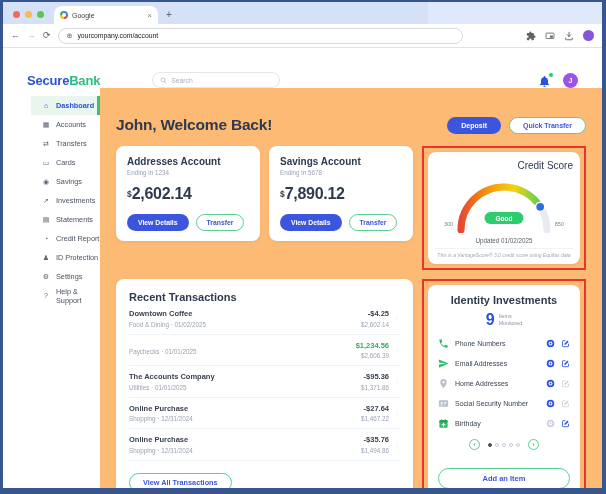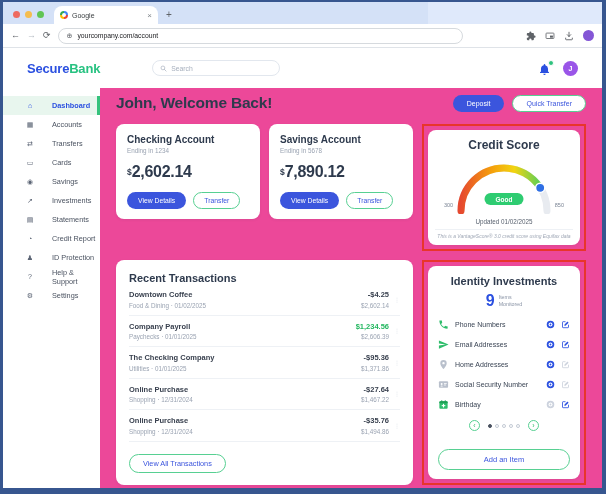--- a/index.html
+++ b/index.html
@@ -33,71 +33,71 @@
   .nav-glyph.fwd::before { content:"→"; } .nav-glyph.fwd{ color:#b6bcc4; }
   .nav-glyph.reload::before { content:"⟳"; }
   .urlbar { flex:1; max-width:405px; height:16px; border:1px solid #d6dade; border-radius:9px; display:flex; align-items:center; gap:5px; padding:0 8px; background:#fff; }
   .globe { font-size:7px; color:#5f6368; } .globe::before{ content:"⊕"; }
   .url-text { font-size:6.8px; color:#202124; }
   .tool-right { margin-left:auto; display:flex; align-items:center; gap:9px; }
   .tico { width:10px; height:10px; color:#5f6368; }
   .chrome-avatar { width:11px; height:11px; border-radius:50%; background:#8456d6; }
 
   
-  .appheader { height:40px; background:#fff; display:flex; align-items:center; padding:0 24px; }
+  .appheader { height:40px; background:#fff; display:flex; align-items:flex-end; padding:0 24px; }
   .logo { font-size:13px; font-weight:bold; letter-spacing:-0.2px; }
   .logo .b1 { color:#2b50e0; } .logo .b2 { color:#27c281; }
   .searchwrap { margin-left:52px; width:128px; height:16px; border:1px solid #e2e7ee; border-radius:10px; display:flex; align-items:center; gap:4px; padding:0 7px; background:#fff; }
   .searchwrap svg { width:7px; height:7px; color:#a7b0be; flex:0 0 auto; }
   .searchwrap input { border:none; outline:none; width:100%; font-size:6.8px; color:#3a4454; font-family:inherit; background:transparent; }
   .searchwrap input::placeholder { color:#a7b0be; }
   .hdr-right { margin-left:auto; display:flex; align-items:center; gap:12px; }
   .bellwrap { position:relative; width:13px; height:13px; }
   .bellwrap svg { width:13px; height:13px; color:#2b50e0; }
   .badge { position:absolute; top:-2px; right:-3px; width:6px; height:6px; border-radius:50%; background:#2ec27e; border:1px solid #fff; }
   .user-avatar { width:15px; height:15px; border-radius:50%; background:#9a55e8; color:#fff; font-size:7px; font-weight:bold; display:flex; align-items:center; justify-content:center; }
 
   
   .bodywrap { display:flex; height:400px; }
   .sidebar { width:97px; background:#fff; padding-top:8px; flex:0 0 auto; }
-  .snav { display:flex; align-items:center; gap:18px; height:19px; padding-left:23px; font-size:7.3px; color:#4a5260; cursor:pointer; }
+  .snav { display:flex; align-items:center; gap:6px; height:19px; padding-left:11px; font-size:7.3px; color:#4a5260; cursor:pointer;margin-left:28px; }
   .snav .gi { width:8px; text-align:center; font-size:7px; color:#5c6575; flex:0 0 auto; }
   .snav.active { background:#e8f6ee; color:#2b50e0; font-weight:bold; border-right:3px solid #35c27c; }
   .snav.active .gi { color:#2b50e0; }
   .gi-home::before{content:"⌂";} .gi-accounts::before{content:"▦";} .gi-transfers::before{content:"⇄";}
   .gi-cards::before{content:"▭";} .gi-savings::before{content:"◉";} .gi-invest::before{content:"↗";}
   .gi-statements::before{content:"▤";} .gi-credit::before{content:"◔";} .gi-id::before{content:"♟";}
   .gi-settings::before{content:"⚙";} .gi-help::before{content:"?";}
 
-  .main { flex:1; background:#ec4899; padding:6px 16px 0 16px; overflow:hidden; }
+  .main { flex:1; background:#fdba74; padding:28px 16px 0 16px; overflow:hidden; }
   .welcome-row { display:flex; align-items:center; margin-bottom:12px; }
   .welcome { font-size:15.5px; font-weight:bold; color:#2e3a4d; letter-spacing:-0.2px; }
   .topbtns { margin-left:auto; display:flex; gap:8px; }
-  .btn { border-radius:999px; font-size:7px; font-weight:normal; padding:4px 13px; cursor:pointer; border:1px solid transparent; font-family:inherit; }
+  .btn { border-radius:999px; font-size:7px; font-weight:bold; padding:4px 13px; cursor:pointer; border:1px solid transparent; font-family:inherit; }
   .btn.blue { background:#3b55dd; color:#fff; }
   .btn.ghost-green { background:#fff; color:#3b55dd; border-color:#57d092; }
 
   .grid { display:grid; grid-template-columns:1fr 1fr 164px; gap:9px; align-items:stretch; }
   .card { background:#fff; border-radius:8px; box-shadow:0 1px 3px rgba(40,60,90,.08); }
 
   .acct-card { padding:10px 11px; min-height:92px; align-self:start; }
   .acct-title { font-size:10px; font-weight:bold; color:#2e3a4d; }
   .acct-sub { font-size:6.3px; color:#9aa3b2; margin-top:2px; }
   .balance { margin-top:9px; color:#2e3a4d; font-weight:bold; }
   .balance .cur { font-size:8.5px; vertical-align:2px; }
   .balance .amt { font-size:16px; letter-spacing:-0.3px; }
   .acct-btns { display:flex; gap:7px; margin-top:11px; }
   .btn.sm { font-size:6.8px; padding:4px 10px; }
 
   .anno { border:2px solid #e8352b; padding:4px; align-self:stretch; }
   .anno .card { height:100%; }
 
   
   .credit-card { padding:8px 7px 6px 7px; text-align:center; }
-  .credit-title { font-size:12px; font-weight:bold; color:#2e3a4d; }
+  .credit-title { font-size:10px; font-weight:normal; color:#2e3a4d;text-align:right; }
   .gauge { position:relative; width:122px; height:58px; margin:4px auto 0 auto; }
   .gauge svg { position:absolute; inset:0; width:122px; height:58px; }
   .gauge .score { position:absolute; left:0; right:0; top:17px; font-size:15px; font-weight:bold; color:#2b50e0; }
   .gauge .pill { position:absolute; left:50%; transform:translateX(-50%); top:37px; background:#2ecc71; color:#fff; font-size:6.5px; font-weight:bold; padding:2.5px 11px; border-radius:999px; }
   .gauge .rmin { position:absolute; left:1px; bottom:6px; font-size:5.5px; color:#7a8494; }
   .gauge .rmax { position:absolute; right:1px; bottom:6px; font-size:5.5px; color:#7a8494; }
   .updated { font-size:6.3px; color:#5a6370; margin-top:4px; }
   .disclaimer { font-size:5px; font-style:italic; color:#a0a8b6; border-top:1px solid #eef1f5; margin-top:4px; padding-top:3px; }
 
   
@@ -286,42 +286,42 @@
         </div>
       <div class="snav">
           <span class="gi gi-credit"></span>
           <span>Credit Report</span>
         </div>
       <div class="snav">
           <span class="gi gi-id"></span>
           <span>ID Protection</span>
         </div>
       <div class="snav">
+          <span class="gi gi-settings"></span>
+          <span>Settings</span>
+        </div>
+      <div class="snav">
           <span class="gi gi-help"></span>
           <span>Help &amp; Support</span>
-        </div>
-      <div class="snav">
-          <span class="gi gi-settings"></span>
-          <span>Settings</span>
         </div>
     </div>
 
     <div class="main">
       <div class="welcome-row">
         <div class="welcome">John, Welcome Back!</div>
         <div class="topbtns">
           <button class="btn blue">Deposit</button>
           <button class="btn ghost-green">Quick Transfer</button>
         </div>
       </div>
 
       <div class="grid">
 
         <div class="card acct-card">
-          <div class="acct-title">Checking Account</div>
+          <div class="acct-title">Addresses Account</div>
           <div class="acct-sub">Ending in 1234</div>
           <div class="balance"><span class="cur">$</span><span class="amt">2,602.14</span></div>
           <div class="acct-btns">
             <button class="btn sm blue">View Details</button>
             <button class="btn sm ghost-green">Transfer</button>
           </div>
         </div>
 
         <div class="card acct-card">
           <div class="acct-title">Savings Account</div>
@@ -368,32 +368,31 @@
                 <div class="txn-meta">Food &amp; Dining · 01/02/2025</div>
               </div>
             <div class="txn-right">
                 <div class="txn-amt">-$4.25</div>
                 <div class="txn-bal">$2,602.14</div>
               </div>
             <span class="kebab"></span>
           </div>
           <div class="txn-row">
             <div class="txn-left">
-                <div class="txn-name">Company Payroll</div>
                 <div class="txn-meta">Paychecks · 01/01/2025</div>
               </div>
             <div class="txn-right">
                 <div class="txn-amt credit">$1,234.56</div>
                 <div class="txn-bal">$2,606.39</div>
               </div>
             <span class="kebab"></span>
           </div>
           <div class="txn-row">
             <div class="txn-left">
-                <div class="txn-name">The Checking Company</div>
+                <div class="txn-name">The Accounts Company</div>
                 <div class="txn-meta">Utilities · 01/01/2025</div>
               </div>
             <div class="txn-right">
                 <div class="txn-amt">-$95.36</div>
                 <div class="txn-bal">$1,371.86</div>
               </div>
             <span class="kebab"></span>
           </div>
           <div class="txn-row">
             <div class="txn-left">

